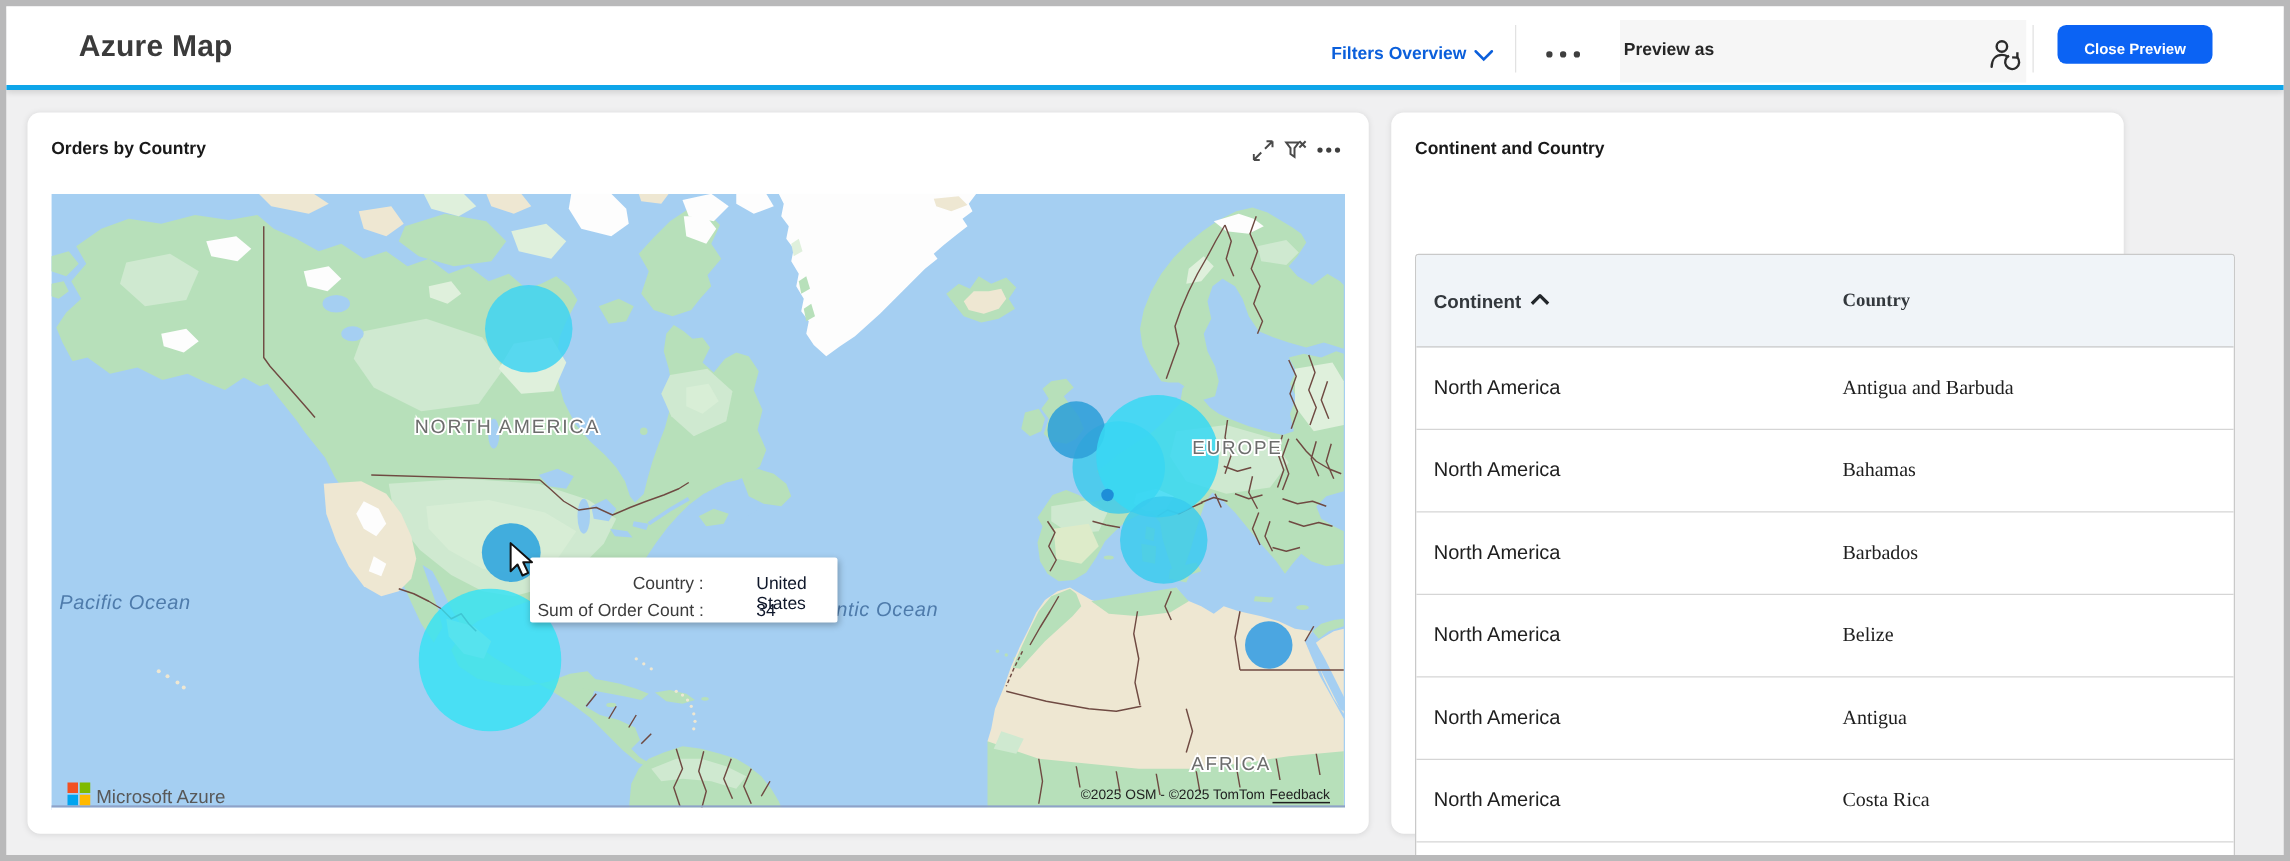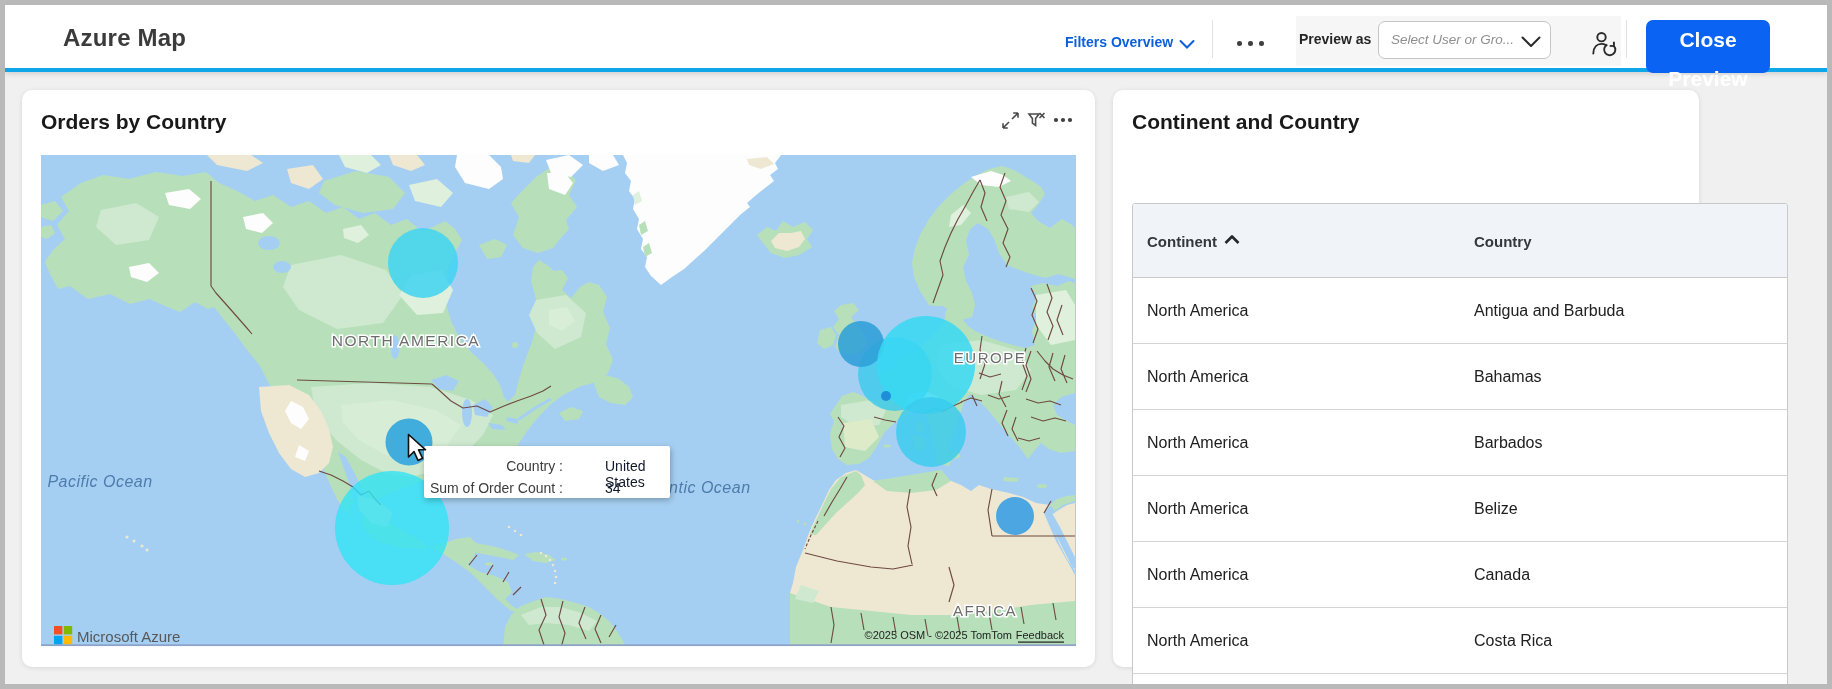--- a/index.html
+++ b/index.html
@@ -9,32 +9,32 @@
   .hdr { position:absolute; left:0; top:0; width:1822px; height:67px; background:#fff; box-shadow:0 2px 5px rgba(0,0,0,0.14); border-bottom:4px solid #0ea5e9; z-index:5; }
   .hdr h1 { position:absolute; left:58px; top:19px; font-size:24px; font-weight:bold; color:#3b3b3b; letter-spacing:0.2px; }
   .filters { position:absolute; left:1060px; top:29px; font-size:14px; font-weight:bold; color:#0b5fdb; }
   .hdr .vdiv { position:absolute; top:15px; width:1px; height:38px; background:#e2e2e2; }
   .dots3 { position:absolute; left:1232px; top:30px; width:36px; height:20px; }
   .dots3 i { position:absolute; top:6px; width:4.5px; height:4.5px; border-radius:50%; background:#3f3f3f; }
   .pvpanel { position:absolute; left:1291px; top:11px; width:325px; height:50px; background:#f6f6f6; }
   .pvlabel { position:absolute; left:1294px; top:26px; font-size:14px; font-weight:bold; color:#262626; }
   .pvselect { position:absolute; left:1373px; top:16px; width:173px; height:38px; background:#fff; border:1px solid #c6c6c6; border-radius:7px; }
   .pvselect span { position:absolute; left:12px; top:10px; font-size:13.5px; font-style:italic; color:#8f8f8f; white-space:nowrap; }
-  .closebtn { position:absolute; left:1641px; top:15px; width:124px; height:53px; background:#0b63f4; border-radius:7px; color:#fff; font-size:21px; font-weight:bold; text-align:center; line-height:39px; }
+  .closebtn { position:absolute; left:1641px; top:15px; width:124px; height:31px; background:#0b63f4; border-radius:7px; color:#fff; font-size:12px; font-weight:bold; text-align:center; line-height:39px; }
   .card { position:absolute; background:#fff; border-radius:10px; box-shadow:0 1px 5px rgba(0,0,0,0.10); }
   .card1 { left:17px; top:85px; width:1073px; height:577px; }
   .card2 { left:1108px; top:85px; width:586px; height:577px; }
-  .ctitle { position:absolute; left:19px; top:20px; font-size:21px; font-weight:bold; color:#191919; }
+  .ctitle { position:absolute; left:19px; top:20px; font-size:14px; font-weight:bold; color:#191919; }
   .mapwrap { position:absolute; left:19px; top:65px; width:1035px; height:493px; overflow:hidden; }
   .cicons { position:absolute; right:18px; top:22px; }
   
   .tbl { position:absolute; left:19px; top:65px; width:656px; height:493px; border:1px solid #c9c9c9; border-radius:3px; overflow:hidden; background:#fff;margin-top:48px; }
   .thead { position:absolute; left:0; top:0; width:100%; height:74px; background:#f0f4f8; border-bottom:1px solid #c9c9c9; }
   .thead .c1, .trow .c1 { position:absolute; left:14px; }
-  .thead .c2, .trow .c2 { position:absolute; left:341px; }
+  .thead .c2, .trow .c2 { position:absolute; left:341px;font-family:Liberation Serif, serif; }
   .thead span { top:29px; position:absolute; font-size:15px; font-weight:bold; color:#33383d; }
   .trow { position:absolute; left:0; width:100%; height:66px; border-bottom:1px solid #d5d5d5; }
   .trow span { position:absolute; top:24px; font-size:16px; color:#202020; }
   .tooltip { position:absolute; left:383px; top:291px; width:246px; height:52px; background:#fff; border-radius:2px; box-shadow:1px 2px 6px rgba(0,0,0,0.28); z-index:3; font-size:14px; color:#3c3c3c; }
   .tooltip .row { position:absolute; left:0; width:100%; height:20px; }
   .tooltip .lab { position:absolute; right:107px; text-align:right; }
   .tooltip .val { position:absolute; left:149px; font-weight:normal; color:#0f172a;margin-left:32px; }
 </style>
 </head>
 <body>
@@ -46,26 +46,20 @@
         <path d="M2.5 3 L9 9.5 L15.5 3" fill="none" stroke="#0b5fdb" stroke-width="2" stroke-linecap="round"></path>
       </svg>
       <div class="vdiv" style="left:1207px"></div>
       <div class="dots3">
         <i style="left:0"></i>
         <i style="left:11px"></i>
         <i style="left:22px"></i>
       </div>
       <div class="pvpanel"></div>
       <div class="pvlabel">Preview as</div>
-      <div class="pvselect">
-        <span>Select User or Gro...</span>
-        <svg style="position:absolute;right:8px;top:13px" width="22" height="13" viewBox="0 0 22 13">
-          <path d="M2.5 2.5 L11 11 L19.5 2.5" fill="none" stroke="#2b2b2b" stroke-width="2" stroke-linecap="round" stroke-linejoin="round"></path>
-        </svg>
-      </div>
       <svg style="position:absolute;left:1587px;top:27px" width="26" height="27" viewBox="0 0 26 27">
         <circle cx="9.5" cy="5.2" r="4.2" fill="none" stroke="#2b2b2b" stroke-width="1.9"></circle>
         <path d="M1.3 21.5 C1.5 14.8 5.3 11.9 9.5 11.9 C11.2 11.9 12.7 12.3 14 13.2" fill="none" stroke="#2b2b2b" stroke-width="1.9" stroke-linecap="round"></path>
         <path d="M21.8 13.8 A5.6 5.6 0 1 1 15.3 12.6" fill="none" stroke="#2b2b2b" stroke-width="1.9"></path>
         <path d="M21.9 9.8 L21.9 14.1 L17.7 13.9" fill="none" stroke="#2b2b2b" stroke-width="1.9" stroke-linejoin="round"></path>
       </svg>
       <div class="vdiv" style="left:1621px"></div>
       <div class="closebtn">Close Preview</div>
     </div>
 
@@ -279,21 +273,21 @@
         <div class="trow" style="top:206px">
           <span class="c1">North America</span>
           <span class="c2">Barbados</span>
         </div>
         <div class="trow" style="top:272px">
           <span class="c1">North America</span>
           <span class="c2">Belize</span>
         </div>
         <div class="trow" style="top:338px">
           <span class="c1">North America</span>
-          <span class="c2">Canada</span>
+          <span class="c2">Antigua</span>
         </div>
         <div class="trow" style="top:404px">
           <span class="c1">North America</span>
           <span class="c2">Costa Rica</span>
         </div>
       </div>
     </div>
   </div>
 
 </body></html>

